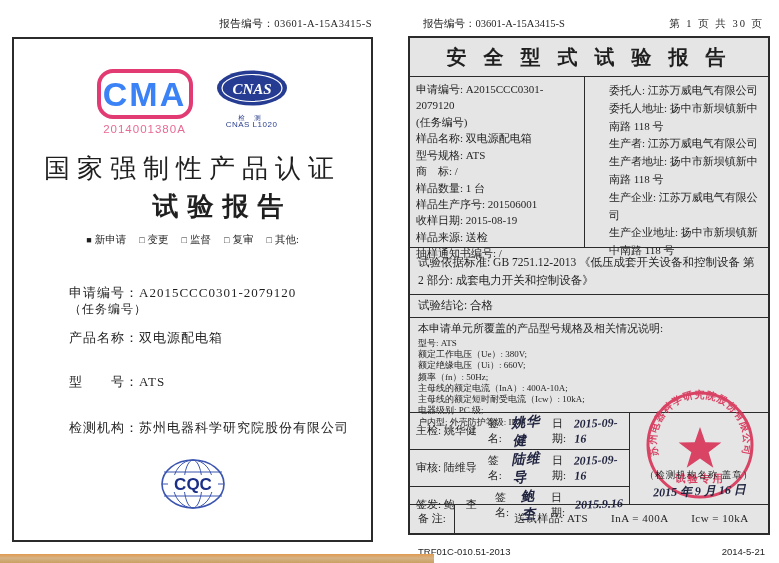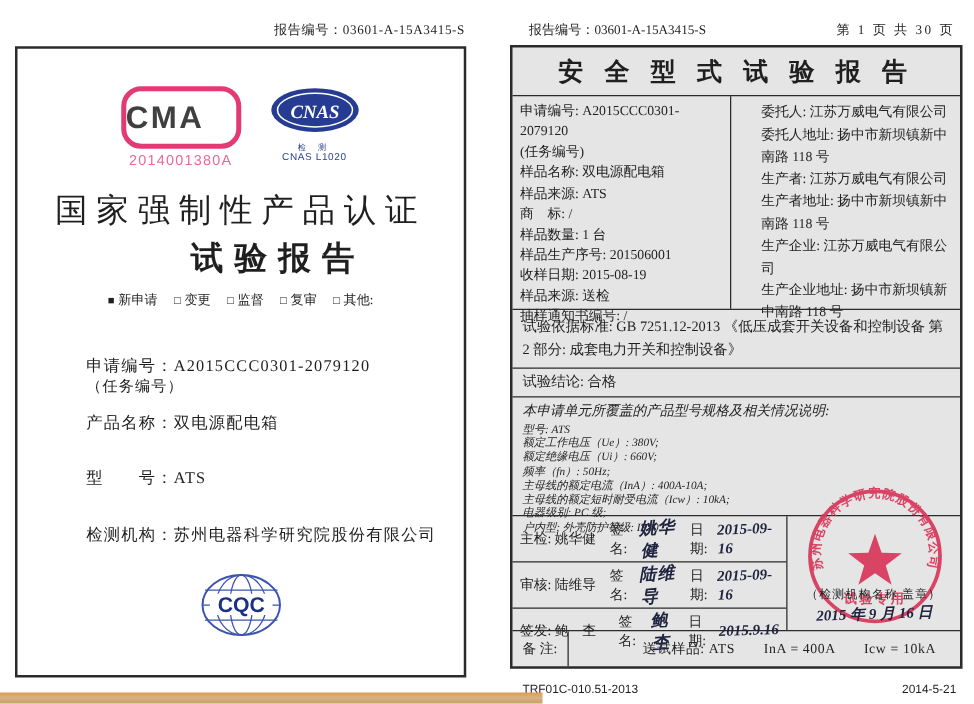--- a/index.html
+++ b/index.html
@@ -8,22 +8,22 @@
     font-family:"Liberation Serif","DejaVu Serif",serif;color:#1f1f1f;
     -webkit-font-smoothing:antialiased;
   }
 
   
   .page-left{position:absolute;left:10px;top:0;width:370px;height:563px;}
   .pl-reportno{position:absolute;top:17px;right:8px;font-size:10.5px;letter-spacing:.5px;}
   .pl-border{position:absolute;left:2px;top:37px;width:361px;height:505px;border:2px solid #2b2b2b;box-sizing:border-box;}
   .logo-row{position:absolute;left:0;top:30px;width:100%;display:flex;justify-content:center;align-items:flex-start;gap:22px;}
   .cma-wrap{text-align:center;}
-  .cma-box{width:88px;height:42px;border:4px solid #e23b74;border-radius:16px;display:flex;align-items:center;justify-content:flex-start;
-    color:#404040;font-family:"Liberation Sans","DejaVu Sans",sans-serif;font-weight:bold;font-size:25px;letter-spacing:2px;}
+  .cma-box{width:88px;height:42px;border:4px solid #e23b74;border-radius:16px;display:flex;align-items:center;justify-content:center;
+    color:#3b82f6;font-family:"Liberation Sans","DejaVu Sans",sans-serif;font-weight:bold;font-size:34px;letter-spacing:2px;}
   .cma-num{color:#e86a95;font-family:"Liberation Sans","DejaVu Sans",sans-serif;font-size:11.5px;letter-spacing:1px;margin-top:4px;}
   .cnas-wrap{text-align:center;line-height:1.1;}
   .cnas-sub1{font-size:6.5px;color:#2a3f8f;letter-spacing:4px;margin-top:1px;}
   .cnas-sub2{font-size:8px;color:#2a3f8f;font-family:"Liberation Sans","DejaVu Sans",sans-serif;letter-spacing:.5px;}
   .pl-title1{position:absolute;left:0;top:112px;width:100%;text-align:center;font-size:26px;letter-spacing:7px;font-weight:500;}
   .pl-title2{position:absolute;left:0;top:150px;width:100%;text-align:center;font-size:26px;letter-spacing:9px;font-weight:700;padding-left:30px;}
   .cb-row{position:absolute;left:0;top:194px;width:100%;display:flex;justify-content:center;gap:13px;font-size:10.5px;}
   .cb-item{display:flex;align-items:center;gap:3px;}
   .cb-box{font-size:9px;}
   .pl-field{position:absolute;left:55px;font-size:13px;letter-spacing:1px;}
@@ -39,21 +39,21 @@
   .rrow{border-top:1px solid #2b2b2b;box-sizing:border-box;}
   .rrow:first-child{border-top:none;}
   .title-row{height:39px;display:flex;align-items:center;justify-content:center;
     font-size:20px;font-weight:600;letter-spacing:6px;}
   .info-row{height:171px;display:flex;}
   .info-left{width:175px;border-right:1px solid #2b2b2b;box-sizing:border-box;padding:4px 4px 0 6px;
     font-size:11px;line-height:16.4px;}
   .info-right{flex:1;padding:5px 6px 0 8px;font-size:11px;line-height:17.8px;margin-left:16px;}
   .standard-row{height:47px;padding:5px 8px;font-size:11.5px;line-height:18px;box-sizing:border-box;}
   .conclusion-row{height:23px;padding:3px 8px;font-size:11.5px;box-sizing:border-box;}
-  .coverage-row{height:95px;padding:3px 8px;box-sizing:border-box;font-style:italic;}
+  .coverage-row{height:95px;padding:3px 8px;box-sizing:border-box;}
   .coverage-title{font-size:11px;margin-bottom:2px;}
   .spec-line{font-size:9px;line-height:11.3px;}
   .sign-block{height:92px;display:flex;}
   .sign-left{width:220px;border-right:1px solid #2b2b2b;box-sizing:border-box;display:flex;flex-direction:column;}
   .sign-row{flex:1;display:flex;align-items:center;padding:0 6px;font-size:11px;border-top:1px solid #2b2b2b;box-sizing:border-box;}
   .sign-row:first-child{border-top:none;}
   .sign-role{width:82px;}
   .hw{display:inline-block;font-style:italic;color:#20243f;transform:rotate(-4deg);
     font-size:13.5px;font-weight:600;letter-spacing:1px;margin:0 2px;}
   .hw-date{display:inline-block;font-style:italic;color:#20243f;transform:rotate(-2deg);
@@ -168,21 +168,21 @@
 
   <div class="rtable">
 
     <div class="rrow title-row">安 全 型 式 试 验 报 告</div>
 
     <div class="rrow info-row">
       <div class="info-left">
         <div>申请编号: A2015CCC0301-2079120</div>
         <div>(任务编号)</div>
         <div>样品名称: 双电源配电箱</div>
-        <div>样品来源: ATS</div>
+        <div>型号规格: ATS</div>
         <div>商　标: /</div>
         <div>样品数量: 1 台</div>
         <div>样品生产序号: 201506001</div>
         <div>收样日期: 2015-08-19</div>
         <div>样品来源: 送检</div>
         <div>抽样通知书编号: /</div>
       </div>
       <div class="info-right">
         <div>委托人: 江苏万威电气有限公司</div>
         <div>委托人地址: 扬中市新坝镇新中南路 118 号</div>

